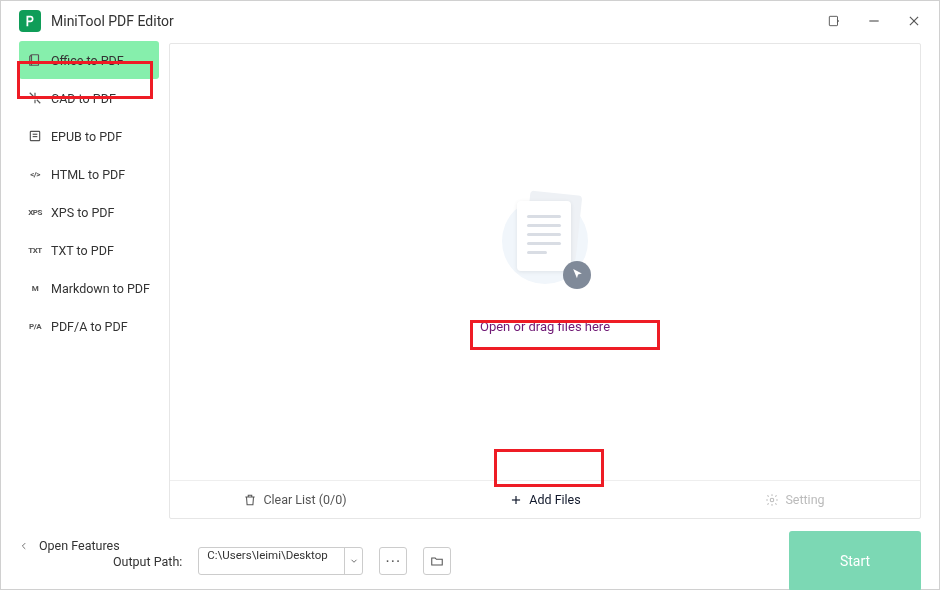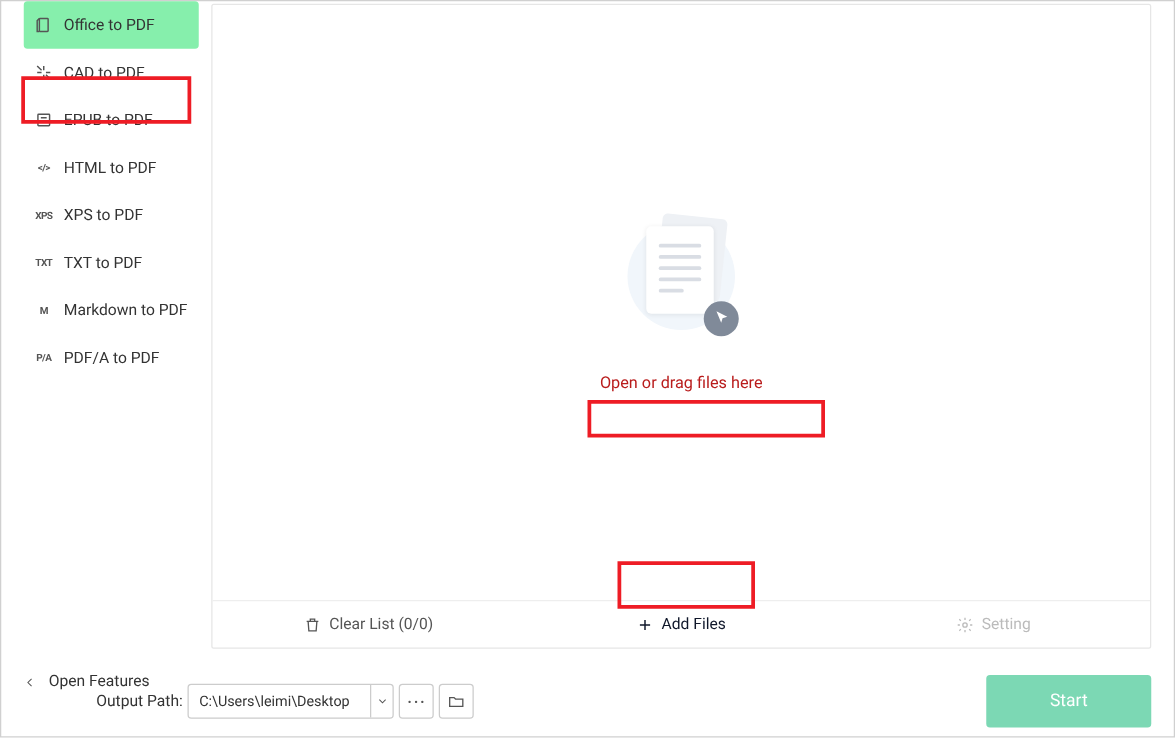--- a/index.html
+++ b/index.html
@@ -30,43 +30,70 @@
   .main { flex: 1; border: 1px solid #e6e6e6; border-radius: 2px; display: flex; flex-direction: column; margin-top: 2px; }
   .canvas { flex: 1; display: flex; flex-direction: column; align-items: center; justify-content: center; position: relative; }
   .file-illus { position: relative; width: 96px; height: 100px; margin-bottom: 28px; }
   .file-illus .circle-bg { position: absolute; left: 50%; top: 50%; transform: translate(-50%, -50%); width: 86px; height: 86px; background: #f1f6fb; border-radius: 50%; }
   .file-illus .page-back { position: absolute; width: 52px; height: 66px; background: #eef1f5; border-radius: 4px; top: 2px; left: 30px; transform: rotate(6deg); }
   .file-illus .page { position: absolute; width: 54px; height: 70px; background: #fff; border-radius: 4px; top: 10px; left: 20px; box-shadow: 0 1px 4px rgba(0,0,0,0.08); padding: 14px 10px; }
   .file-illus .page .ln { height: 3px; background: #d9dde4; margin-bottom: 6px; border-radius: 2px; }
   .file-illus .page .ln:last-child { width: 60%; }
   .file-illus .cursor { position: absolute; right: 2px; bottom: 2px; width: 28px; height: 28px; background: #808a99; border-radius: 50%; display: flex; align-items: center; justify-content: center; }
   .file-illus .cursor svg { width: 13px; height: 13px; fill: #fff; }
-  .open-text { font-size: 13px; color: #b91c1c; }
+  .open-text { font-size: 13px; color: #701a75; }
   .hl-open { left: 469px; top: 319px; width: 190px; height: 30px; }
 
   .action-bar { height: 38px; border-top: 1px solid #eee; display: flex; }
   .action-cell { flex: 1; display: flex; align-items: center; justify-content: center; gap: 6px; font-size: 12.5px; color: #555; cursor: pointer; }
   .action-cell.add { color: #0f172a; }
   .action-cell svg { width: 14px; height: 14px; }
   .hl-add { left: 493px; top: 448px; width: 110px; height: 38px; }
 
-  .footer { height: 56px; display: flex; align-items: center; padding: 0 18px 0 76px; gap: 4px; }
+  .footer { height: 56px; display: flex; align-items: center; padding: 0 18px 0 112px; gap: 16px; }
   .out-label { font-size: 12.5px; color: #333; }
-  .path-combo { display: flex; align-items: center; border: 1px solid #ccc; border-radius: 3px; height: 28px; width: 165px; }
+  .path-combo { display: flex; align-items: flex-start; border: 1px solid #ccc; border-radius: 3px; height: 28px; width: 165px; }
   .path-text { flex: 1; padding: 0 8px; font-size: 11.5px; color: #333; white-space: nowrap; overflow: hidden; }
   .path-caret { width: 18px; height: 100%; border-left: 1px solid #ccc; display: flex; align-items: center; justify-content: center; }
   .sq-btn { width: 28px; height: 28px; border: 1px solid #ccc; border-radius: 3px; display: flex; align-items: center; justify-content: center; cursor: pointer; color: #555; }
   .sq-btn svg { width: 14px; height: 14px; }
-  .start-btn { margin-left: auto; background: #7cd8b4; color: #fff; height: 42px; width: 132px; border-radius: 3px; display: flex; align-items: center; justify-content: center; font-size: 14px; cursor: pointer; }
+  .start-btn { margin-left: auto; background: #7cd8b4; color: #fff; height: 60px; width: 132px; border-radius: 3px; display: flex; align-items: center; justify-content: center; font-size: 14px; cursor: pointer; }
 </style>
 </head>
 <body>
 
 <div class="window">
 
+  <div class="titlebar">
+    <div class="app-logo">
+      <svg viewBox="0 0 24 24" fill="#fff">
+          <path d="M6 3v18h3v-7h4c3 0 5-2 5-5.5S16 3 13 3H6zm3 3h4c1.4 0 2 1 2 2.5S14.4 11 13 11H9V6z"></path>
+        </svg>
+    </div>
+    <div class="app-title">MiniTool PDF Editor</div>
+    <div class="titlebar-right">
+      <div class="titlebar-btn">
+        <svg viewBox="0 0 24 24" fill="none" stroke="currentColor" stroke-width="1.6">
+            <rect x="4" y="4" width="14" height="16" rx="1"></rect>
+            <path d="M18 10l2 2-2 2"></path>
+          </svg>
+      </div>
+      <div class="titlebar-btn">
+        <svg viewBox="0 0 24 24" stroke="currentColor" stroke-width="2">
+            <line x1="4" y1="12" x2="20" y2="12"></line>
+          </svg>
+      </div>
+      <div class="titlebar-btn">
+        <svg viewBox="0 0 24 24" stroke="currentColor" stroke-width="2">
+            <line x1="5" y1="5" x2="19" y2="19"></line>
+            <line x1="19" y1="5" x2="5" y2="19"></line>
+          </svg>
+      </div>
+    </div>
+  </div>
 
   <div class="body">
 
     <div class="sidebar">
       <div class="side-item selected">
         <span class="side-icon">
             <svg viewBox="0 0 24 24" width="14" height="14" fill="none" stroke="#555" stroke-width="2">
               <rect x="6" y="3" width="12" height="18" rx="1"></rect>
               <path d="M6 3l-3 3v15h3"></path>
             </svg>

